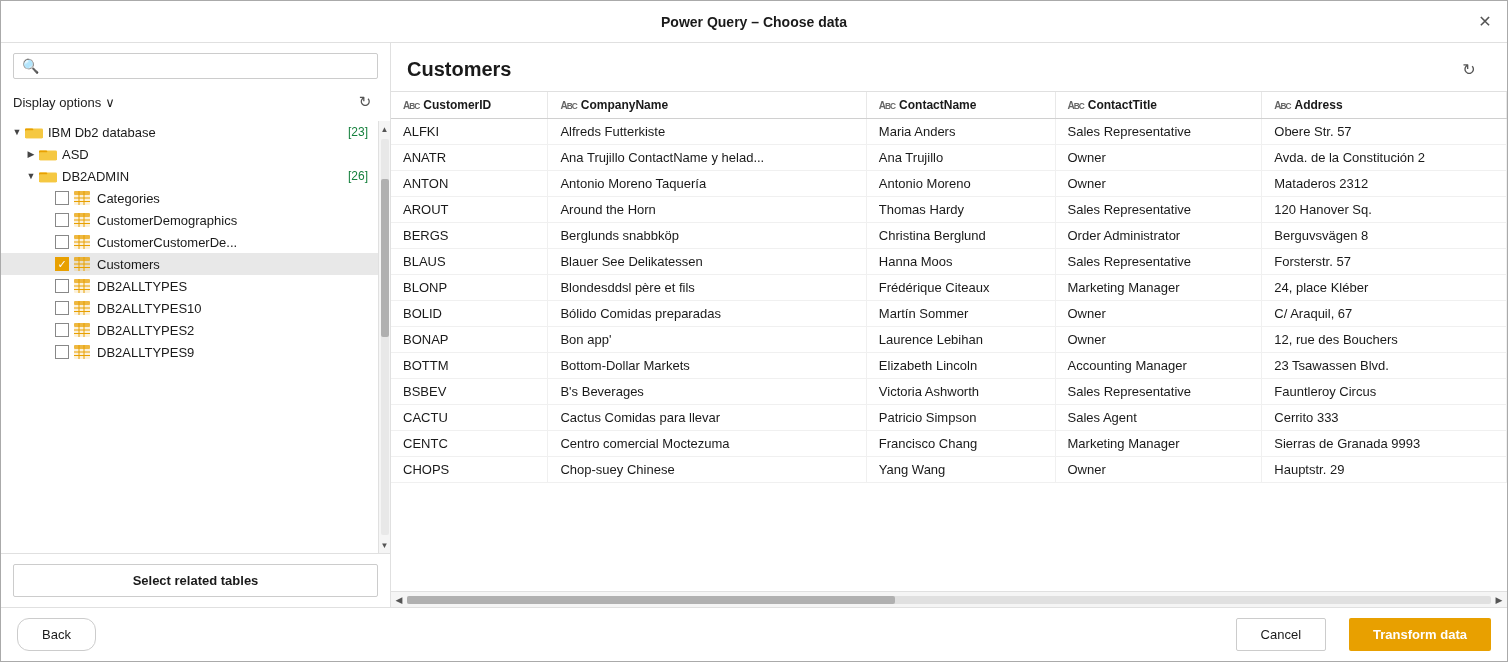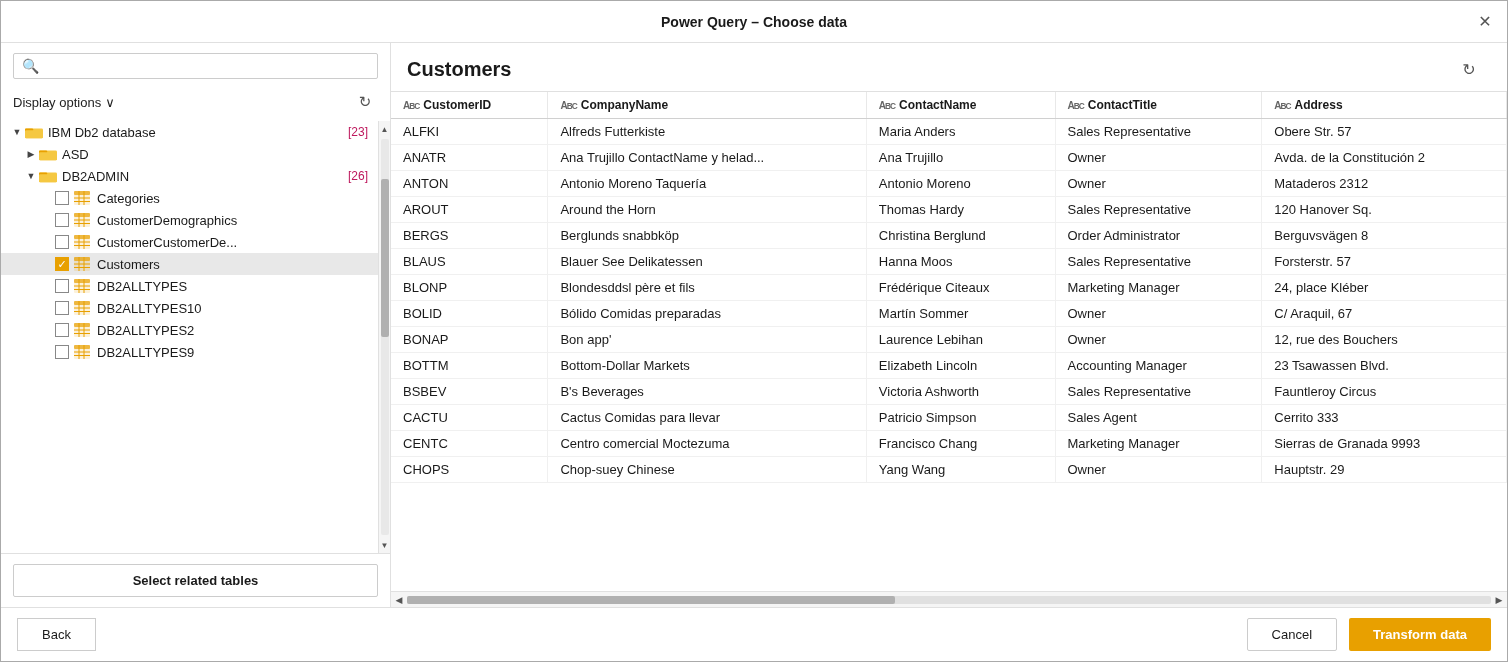--- a/index.html
+++ b/index.html
@@ -152,21 +152,21 @@
     .table-icon {
       width: 18px;
       height: 16px;
       flex-shrink: 0;
       margin-right: 5px;
       display: inline-flex;
       align-items: center;
     }
     .count-badge {
       margin-left: auto;
-      color: #be185d;
+      color: #15803d;
       font-size: 12px;
       padding-right: 4px;
     }
     .tree-indent-1 { padding-left: 22px; }
     .tree-indent-2 { padding-left: 38px; }
     .checkbox {
       width: 14px;
       height: 14px;
       border: 1.5px solid #888;
       background: #fff;
@@ -288,23 +288,23 @@
       background: #fff;
       flex-shrink: 0;
     }
     .back-btn {
       padding: 8px 24px;
       border: 1px solid #ccc;
       background: #fff;
       cursor: pointer;
       font-size: 13px;
       color: #1a1a1a;
-      border-radius: 0;
-    }
-    .right-btns { display: flex; gap: 12px; }
+      border-radius: 12px;
+    }
+    .right-btns { display: flex; gap: 23px; }
     .cancel-btn {
       padding: 8px 24px;
       border: 1px solid #ccc;
       background: #fff;
       cursor: pointer;
       font-size: 13px;
       color: #1a1a1a;
       border-radius: 2px;
     }
     .transform-btn {

